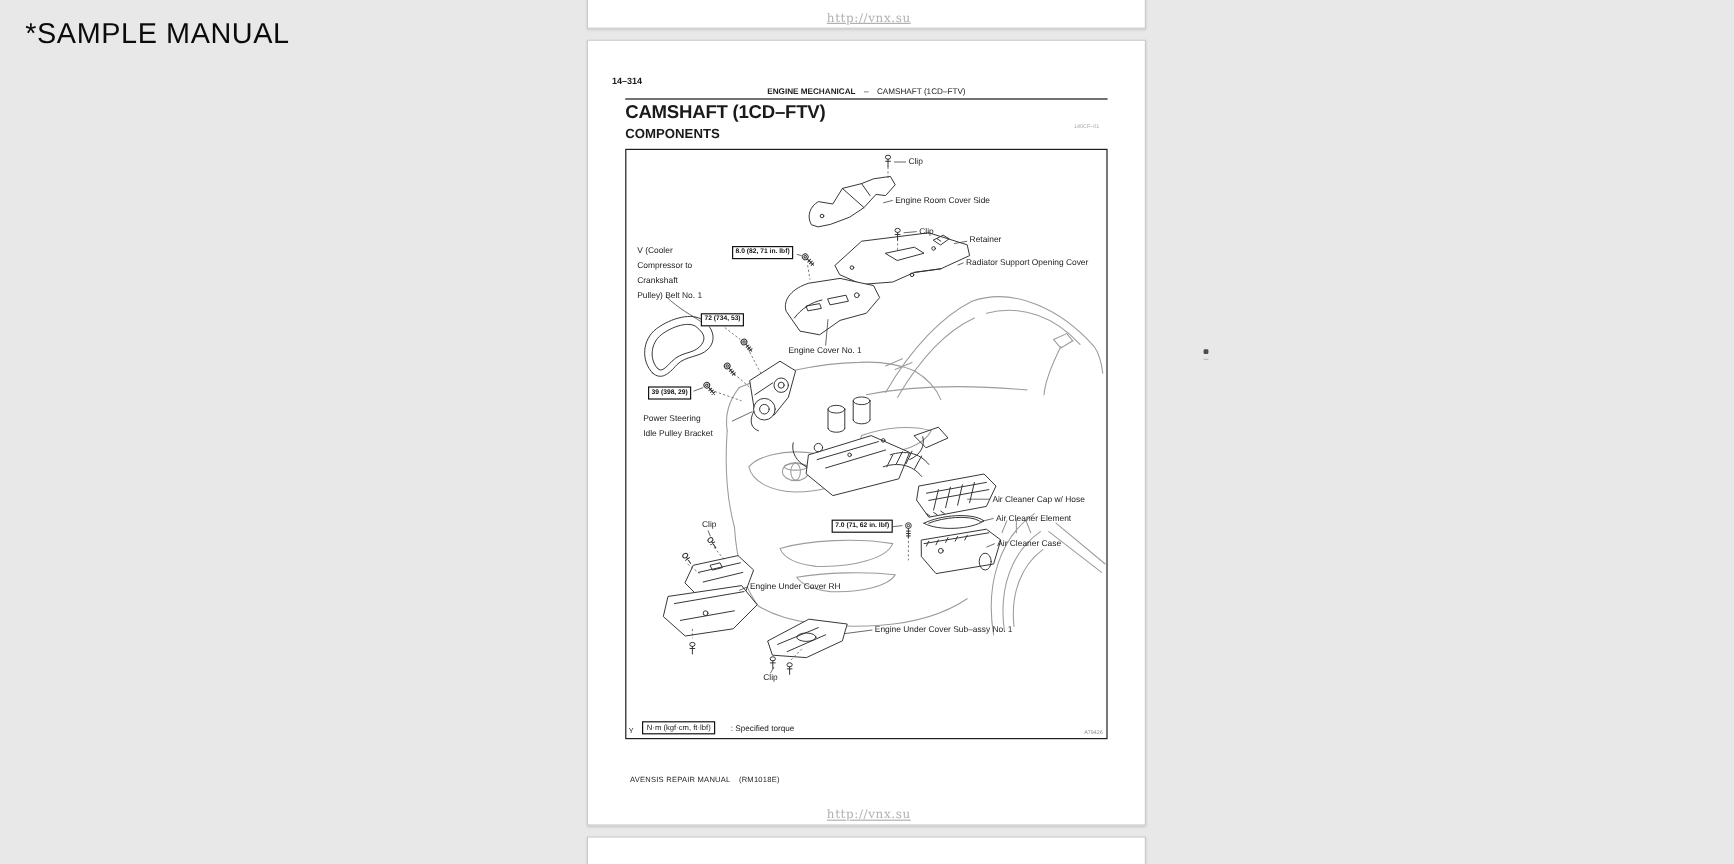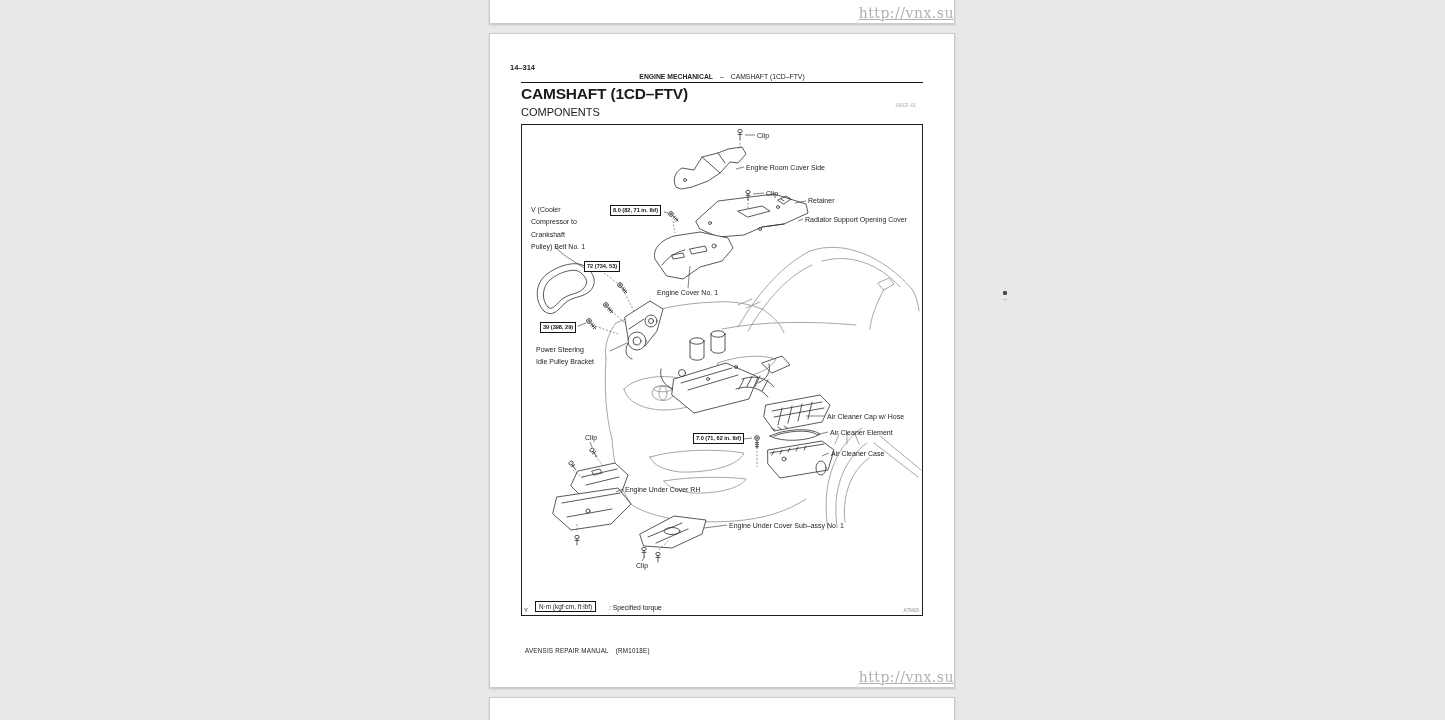--- a/index.html
+++ b/index.html
@@ -9,32 +9,32 @@
           color:#0b0b0b;font-weight:400;}
   .ink-dot{position:absolute;left:1003px;top:291px;width:4px;height:4px;background:#4d4d4d;border-radius:1px;}
   .ink-dot-mark{position:absolute;left:1003px;top:299px;width:4px;height:1px;background:#bdbdbd;}
 
   .page{position:absolute;left:489px;width:464px;background:#fff;border:1px solid #cccaca;
         box-shadow:0 1px 2px rgba(0,0,0,.16);}
   .page-top{top:-3px;height:25px;}
   .page-main{top:33px;height:653px;}
   .page-bottom{top:697px;height:26px;}
 
-  .site-wm{position:absolute;left:4px;right:0;bottom:2px;text-align:right;
-           font-family:"DejaVu Serif",serif;font-size:14px;letter-spacing:.5px;
+  .site-wm{position:absolute;left:4px;right:0;bottom:2px;text-align:center;
+           font-family:"DejaVu Serif",serif;font-size:10px;letter-spacing:.5px;
            color:#b3b0b0;text-decoration:underline;}
 
   
   .page-number{position:absolute;left:20px;top:29px;font-size:7.5px;font-weight:bold;}
   .run-head{position:absolute;left:31px;top:39px;width:402px;text-align:center;
             font-size:6.8px;border-bottom:1.6px solid #161616;padding-bottom:2px;color:#222;}
   .rh-sec{font-weight:bold;}
   .rh-dash{margin:0 7px;}
   .doc-title{position:absolute;left:31px;top:51px;font-size:15.5px;font-weight:bold;letter-spacing:-.2px;}
-  .doc-subtitle{position:absolute;left:31px;top:72px;font-size:11px;font-weight:normal;}
+  .doc-subtitle{position:absolute;left:31px;top:72px;font-size:11px;font-weight:bold;}
   .section-code{position:absolute;left:405px;top:69px;font-size:4.5px;color:#a7a7b2;}
 
   .figure-frame{position:absolute;left:31px;top:90px;width:400px;height:490px;
                 border:1px solid #1f1f1f;background:#fff;}
   .figure-frame svg{position:absolute;left:0;top:0;}
 
   .pl{position:absolute;font-size:7px;line-height:8px;color:#1c1c1c;white-space:pre-line;}
   .pl-belt{line-height:12.3px;}
   .pl-2line{line-height:11.5px;}
   .tq{position:absolute;border:1px solid #141414;background:#fff;color:#111;
@@ -54,20 +54,21 @@
   .part{stroke:#2e2e2e;stroke-width:.8;fill:none;stroke-linejoin:round;stroke-linecap:round;}
   .dash{stroke:#4d4d4d;stroke-width:.6;fill:none;stroke-dasharray:2 1.7;}
   .lead{stroke:#2e2e2e;stroke-width:.6;fill:none;}
   .glyph{stroke:#2e2e2e;stroke-width:.8;fill:#fff;}
 </style>
 </head>
 <body>
 
 <div class="screen">
 
+  <div class="sample-label">*SAMPLE MANUAL</div>
 
   <div class="ink-dot"></div>
   <div class="ink-dot-mark"></div>
 
   <div class="page page-top">
     <div class="site-wm">http://vnx.su</div>
   </div>
 
   <div class="page page-main">
 

